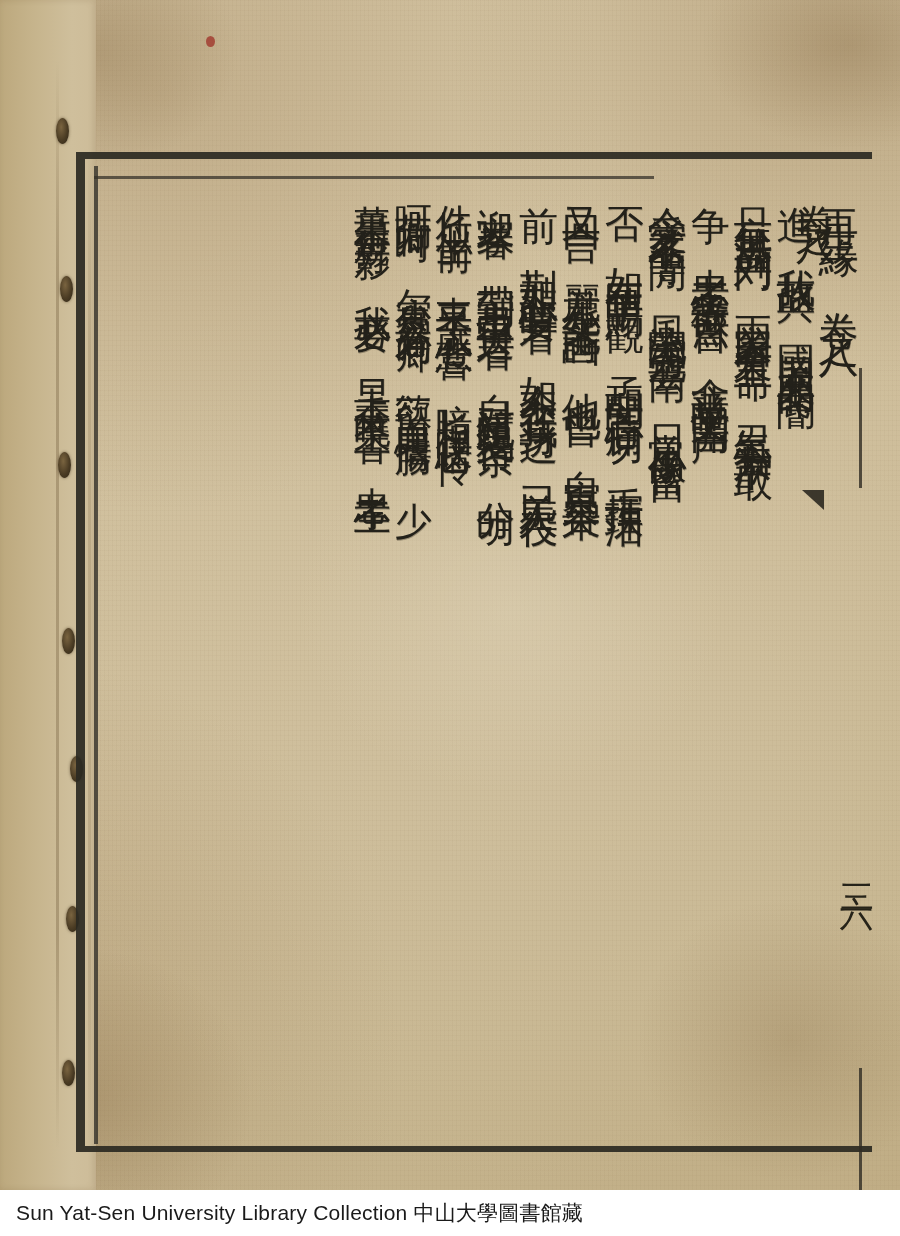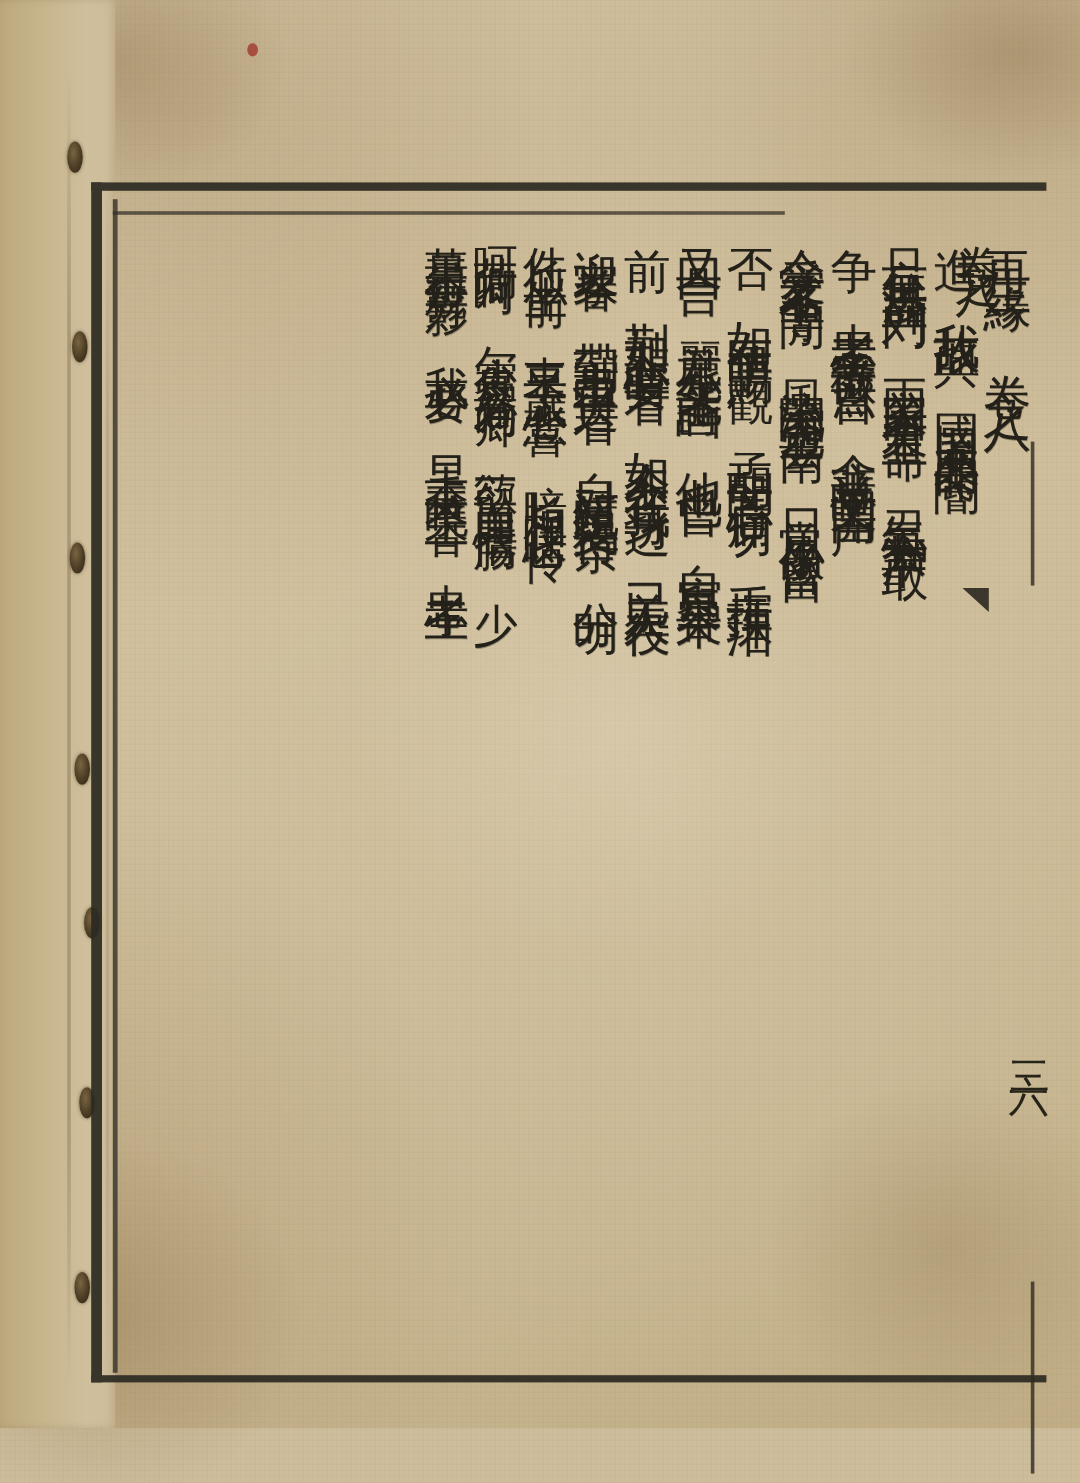--- a/index.html
+++ b/index.html
@@ -273,14 +273,17 @@
     <div class="col">今愛才名不等閒  風流閨秀冠雲南  日常小像曾留</div>
     <div class="col">否  如在匣中賜一觀  孟胡聞言心痛切  手揮珠泪</div>
     <div class="col">又回言  麗君小女能詩画  他也曾  自寫真容未</div>
     <div class="col">前  荆如悲心時要看  如今不在我身边  已差人役</div>
     <div class="col">迎家眷  帶到京中再送看  自对鏡匣揭得条  分明</div>
     <div class="col narrow">件匕似生前  東平千歲心悲喜  暗匕相呼暗匕怜</div>
     <div class="col narrow">呵芳卿呵  尔寫真容必為卿  欲留一面表情腸  少</div>
     <div class="col narrow">華果得親芳影  我必要  早上香來曉上香  忠孝王</div>
   </div>
 
+  <div class="caption-bar">
+    <div class="caption-text">Sun Yat-Sen University Library Collection 中山大學圖書館藏</div>
+  </div>
 
 </div>
 
 </body></html>

